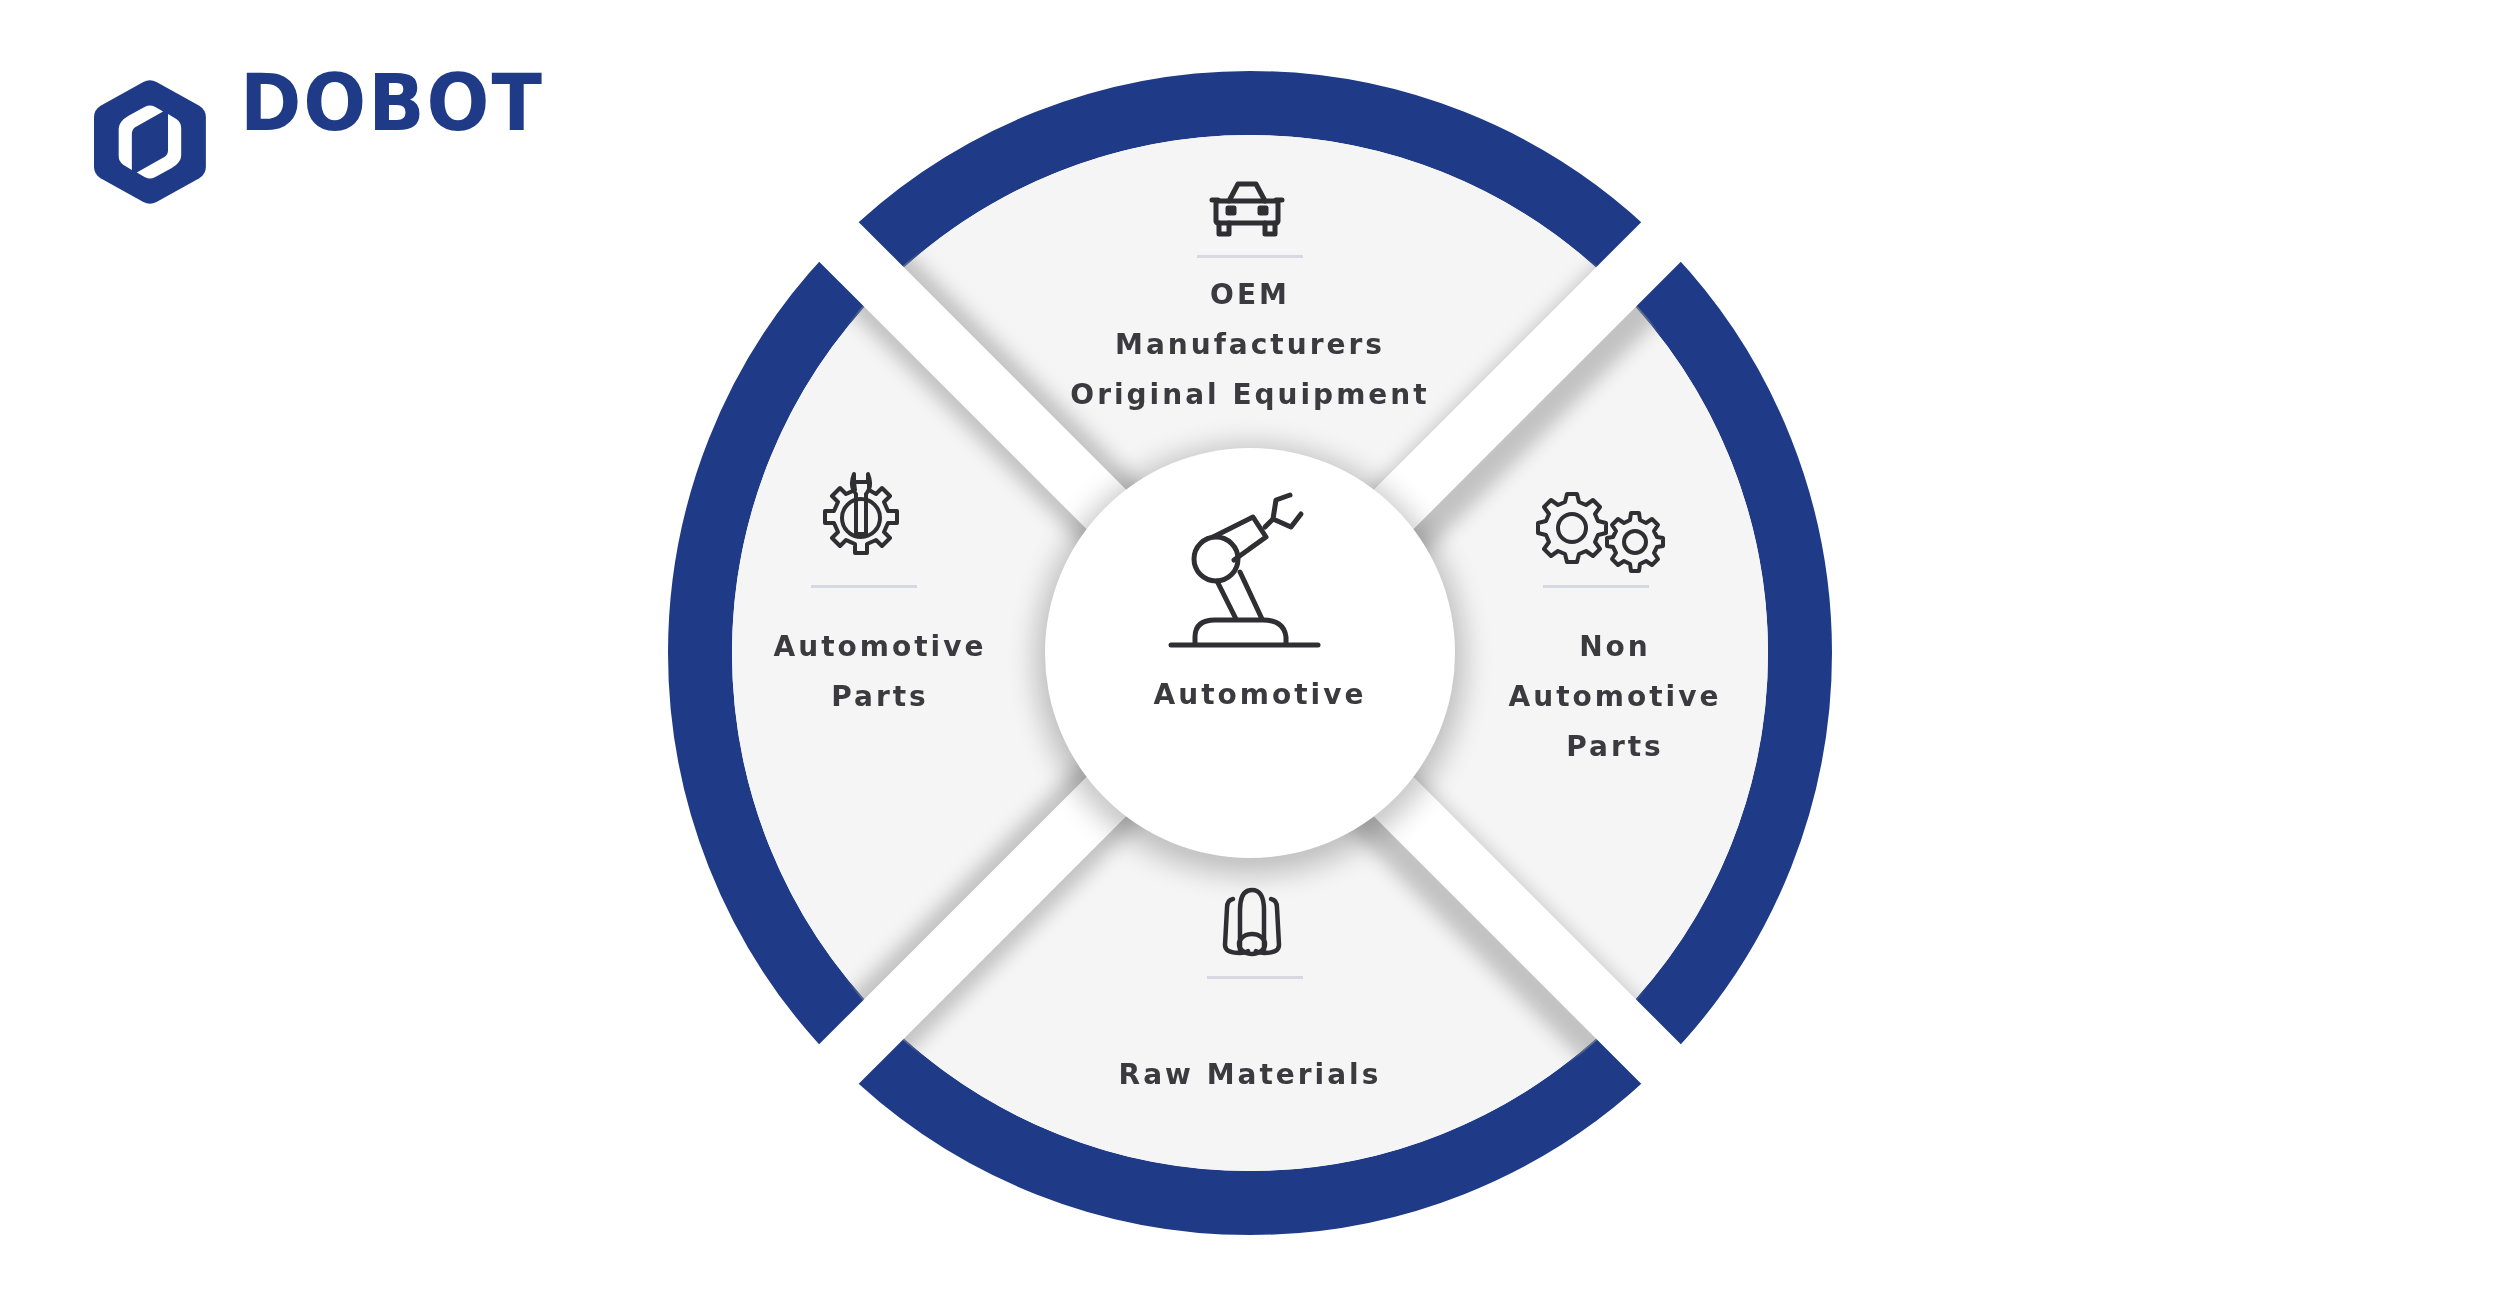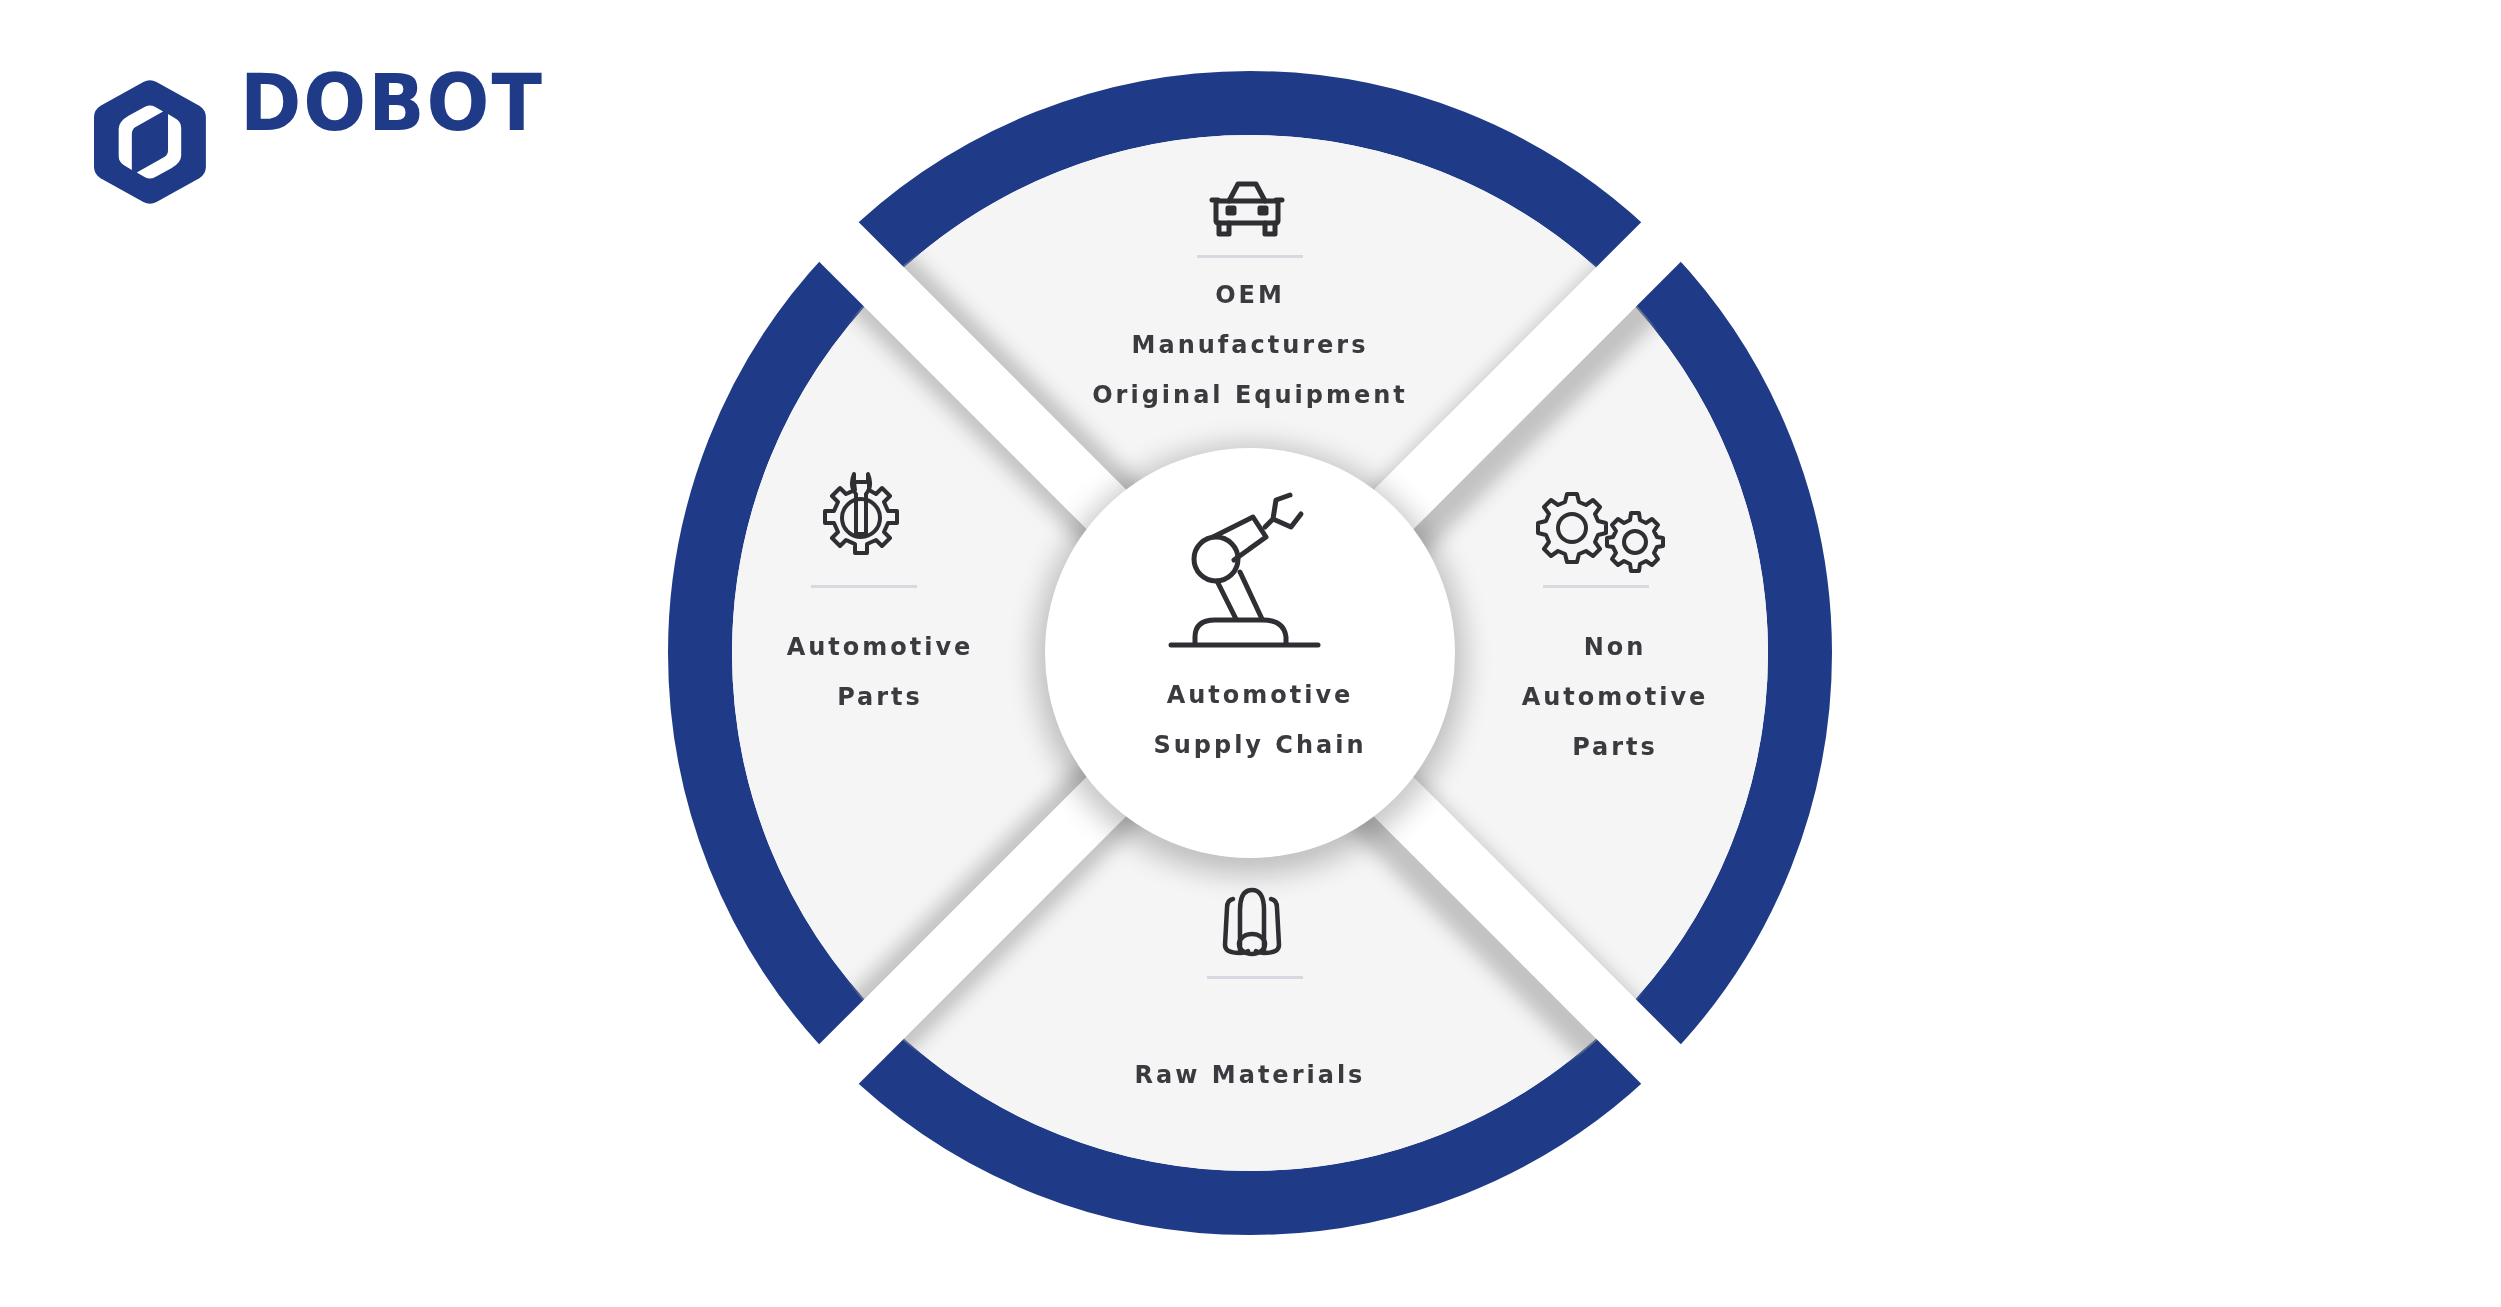--- a/index.html
+++ b/index.html
@@ -1,21 +1,21 @@
 <!DOCTYPE html>
 <html><head>
 <meta charset="utf-8">
 <style>
   html, body { margin:0; padding:0; background:#ffffff; }
   body { width:2501px; height:1307px; position:relative; overflow:hidden; font-family:"DejaVu Sans", "Liberation Sans", sans-serif; }
   .logo { position:absolute; left:94px; top:66px; width:450px; height:152px; display:flex; align-items:flex-start; }
   .logo-hex { width:136px; height:152px; }
   .logo-text { margin-left:34px; font-family:"DejaVu Sans", sans-serif; font-weight:bold; font-size:74px; letter-spacing:2px; color:#1f3b87; line-height:1; transform:scaleY(1.05); }
   #diagram { position:absolute; left:0; top:0; width:2501px; height:1307px; }
-  .label { position:absolute; text-align:center; color:#3a3a3f; font-weight:bold; font-size:24px; letter-spacing:3px; line-height:50px; font-family:"DejaVu Sans", sans-serif; }
+  .label { position:absolute; text-align:center; color:#3a3a3f; font-weight:bold; font-size:28px; letter-spacing:3px; line-height:50px; font-family:"DejaVu Sans", sans-serif; }
   .label .line { display:block; white-space:nowrap; }
   .divider { position:absolute; height:3px; background:#d8d8e0; }
 </style>
 </head>
 <body>
 
 <div class="logo">
   <svg class="logo-hex" viewBox="0 0 136 152">
     <path d="M60 3 Q68 -1 76 3 L128 32 Q136 37 136 46 L136 106 Q136 115 128 120 L76 149 Q68 153 60 149 L8 120 Q0 115 0 106 L0 46 Q0 37 8 32 Z" fill="#1f3b87"></path>
     <path d="M42 44 L62 33 Q68 30 74 33 L84 39 L50 58 Q46 61 46 66 L46 110 L36 104 Q30 100 30 93 L30 60 Q30 51 42 44 Z" fill="#ffffff"></path>
@@ -129,14 +129,13 @@
   <span class="line">Automotive</span>
   <span class="line">Parts</span>
 </div>
 
 <div class="label" style="left:1000px; top:1050px; width:500px;">
   <span class="line">Raw Materials</span>
 </div>
 
 <div class="label" style="left:1060px; top:670px; width:400px;">
   <span class="line">Automotive</span>
-  <span class="line">Supply Chain</span>
 </div>
 
 </body></html>

